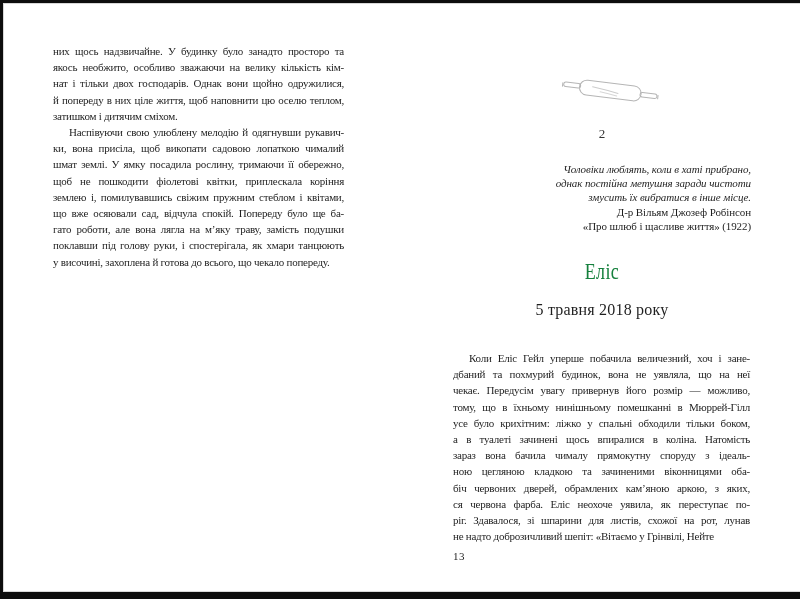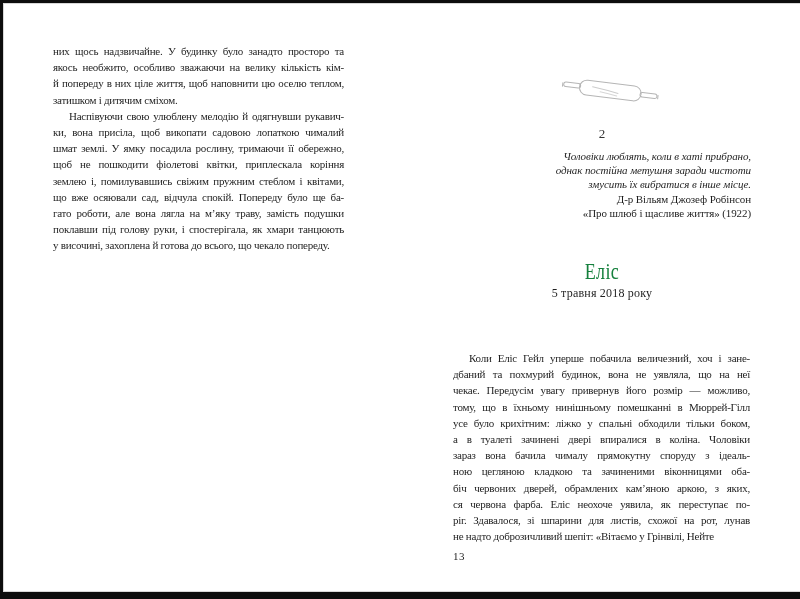--- a/index.html
+++ b/index.html
@@ -28,52 +28,53 @@
   .bline.just{text-align-last:justify;}
   .bline.ind{text-indent:16px;}
   #left-body{left:53px;top:43px;width:291px;}
   #right-body{left:453px;top:350px;width:297px;}
   #ornament{position:absolute;left:560px;top:74px;width:100px;height:38px;}
   #chapter-number{
     position:absolute;left:453px;top:126px;width:298px;
     text-align:center;font-size:13px;color:#333;
   }
   #epigraph{
-    position:absolute;left:423px;top:149px;width:328px;
+    position:absolute;left:423px;top:162px;width:328px;
     text-align:right;font-size:11px;line-height:14.2px;letter-spacing:-0.1px;
   }
   #epigraph .quote-line{font-style:italic;}
   #chapter-title{
     position:absolute;left:453px;top:257px;width:298px;
     text-align:center;font-size:24px;line-height:28px;color:#15803d;
   }
   #chapter-title .squeeze{
     display:inline-block;
     transform:scaleX(0.75);
     transform-origin:center;
     letter-spacing:0.5px;
   }
   #dateline{
-    position:absolute;left:453px;top:286px;width:298px;
-    text-align:center;font-size:12px;letter-spacing:0.2px;
+    position:absolute;left:453px;top:301px;width:298px;
+    text-align:center;font-size:16px;letter-spacing:0.2px;
   }
   #page-number{
     position:absolute;left:453px;top:550px;width:298px;
     text-align:left;font-size:11px;letter-spacing:0.5px;
   }
 </style>
 </head>
 <body>
 
 <div id="stage" style="--paper: #ffffff; --ink: #1f1f1f; background: rgb(13, 13, 13);">
   <div id="paper"></div>
 
   <div id="left-body" class="textblock">
       <div class="bline just">них щось надзвичайне. У будинку було занадто просторо та</div>
       <div class="bline just">якось необжито, особливо зважаючи на велику кількість кім-</div>
+      <div class="bline just">нат і тільки двох господарів. Однак вони щойно одружилися,</div>
       <div class="bline just">й попереду в них ціле життя, щоб наповнити цю оселю теплом,</div>
       <div class="bline">затишком і дитячим сміхом.</div>
       <div class="bline just ind">Наспівуючи свою улюблену мелодію й одягнувши рукавич-</div>
       <div class="bline just">ки, вона присіла, щоб викопати садовою лопаткою чималий</div>
       <div class="bline just">шмат землі. У ямку посадила рослину, тримаючи її обережно,</div>
       <div class="bline just">щоб не пошкодити фіолетові квітки, приплескала коріння</div>
       <div class="bline just">землею і, помилувавшись свіжим пружним стеблом і квітами,</div>
       <div class="bline just">що вже осяювали сад, відчула спокій. Попереду було ще ба-</div>
       <div class="bline just">гато роботи, але вона лягла на м’яку траву, замість подушки</div>
       <div class="bline just">поклавши під голову руки, і спостерігала, як хмари танцюють</div>
@@ -113,21 +114,21 @@
   </div>
 
   <div id="dateline">5 травня 2018 року</div>
 
   <div id="right-body" class="textblock">
       <div class="bline just ind">Коли Еліс Гейл уперше побачила величезний, хоч і зане-</div>
       <div class="bline just">дбаний та похмурий будинок, вона не уявляла, що на неї</div>
       <div class="bline just">чекає. Передусім увагу привернув його розмір — можливо,</div>
       <div class="bline just">тому, що в їхньому нинішньому помешканні в Мюррей-Гілл</div>
       <div class="bline just">усе було крихітним: ліжко у спальні обходили тільки боком,</div>
-      <div class="bline just">а в туалеті зачинені двері впиралися в коліна. Чоловіки</div>
+      <div class="bline just">а в туалеті зачинені щось впиралися в коліна. Натомість</div>
       <div class="bline just">зараз вона бачила чималу прямокутну споруду з ідеаль-</div>
       <div class="bline just">ною цегляною кладкою та зачиненими віконницями оба-</div>
       <div class="bline just">біч червоних дверей, обрамлених кам’яною аркою, з яких,</div>
       <div class="bline just">ся червона фарба. Еліс неохоче уявила, як переступає по-</div>
       <div class="bline just">ріг. Здавалося, зі шпарини для листів, схожої на рот, лунав</div>
       <div class="bline">не надто доброзичливий шепіт: «Вітаємо у Грінвілі, Нейте</div>
     </div>
 
   <div id="page-number">13</div>
 </div>

